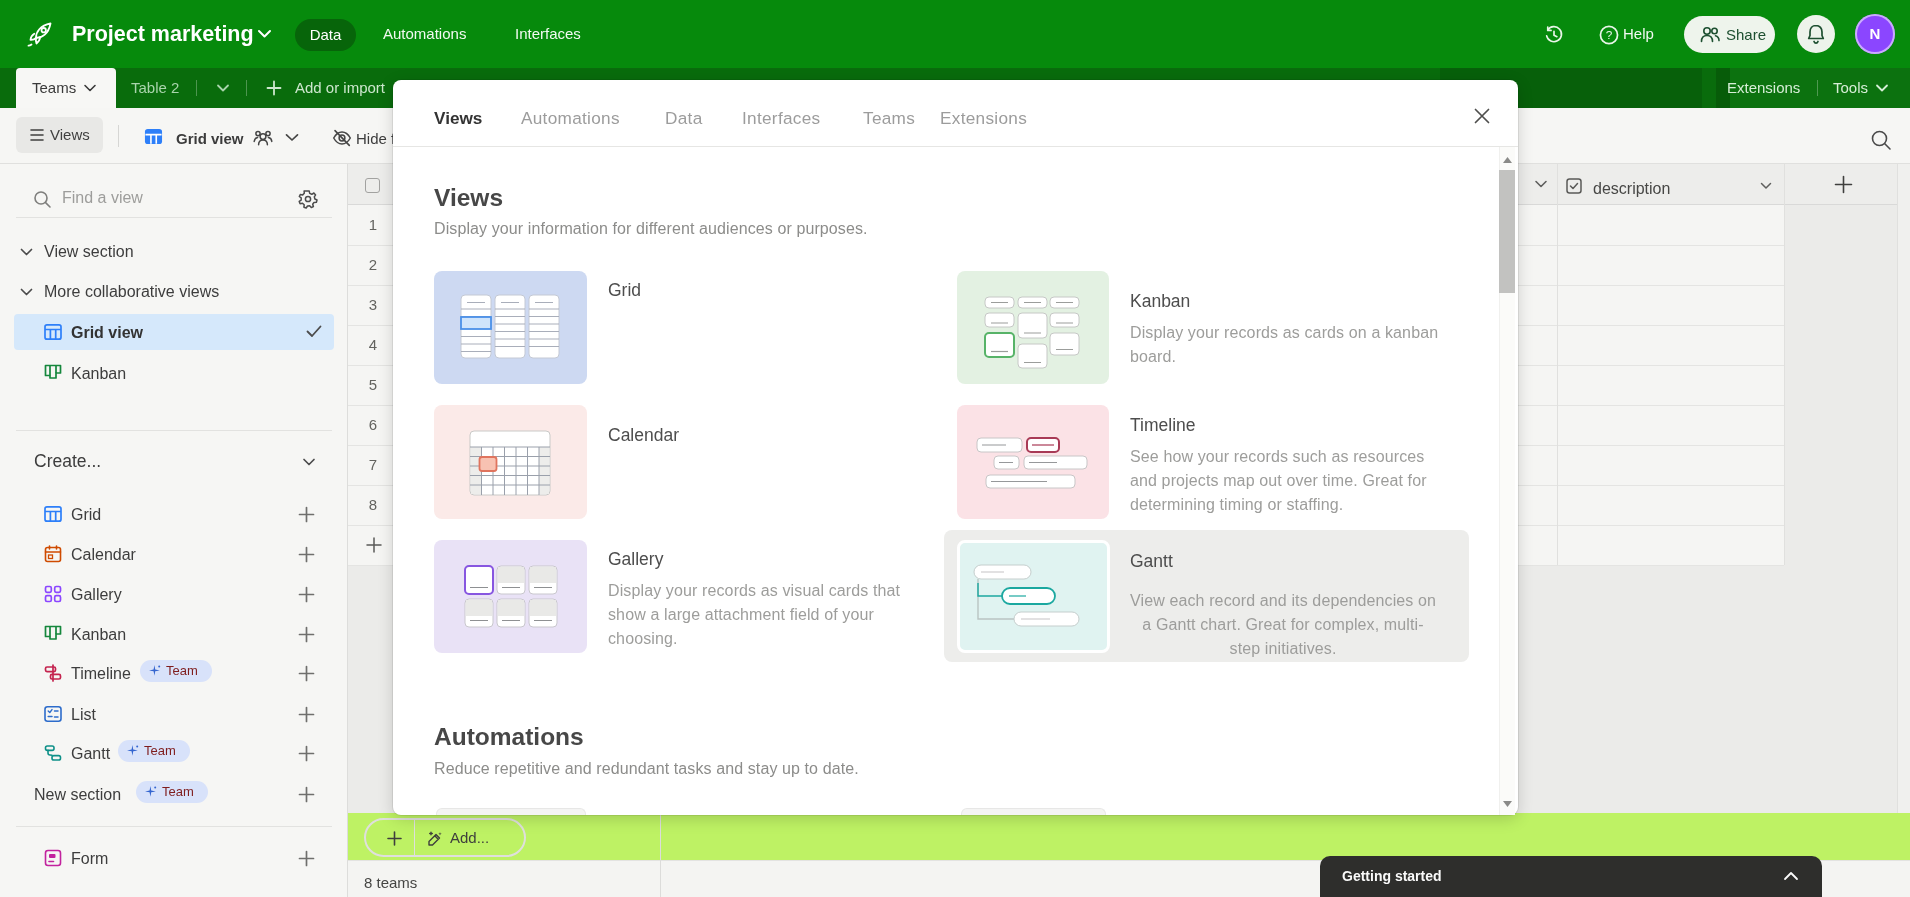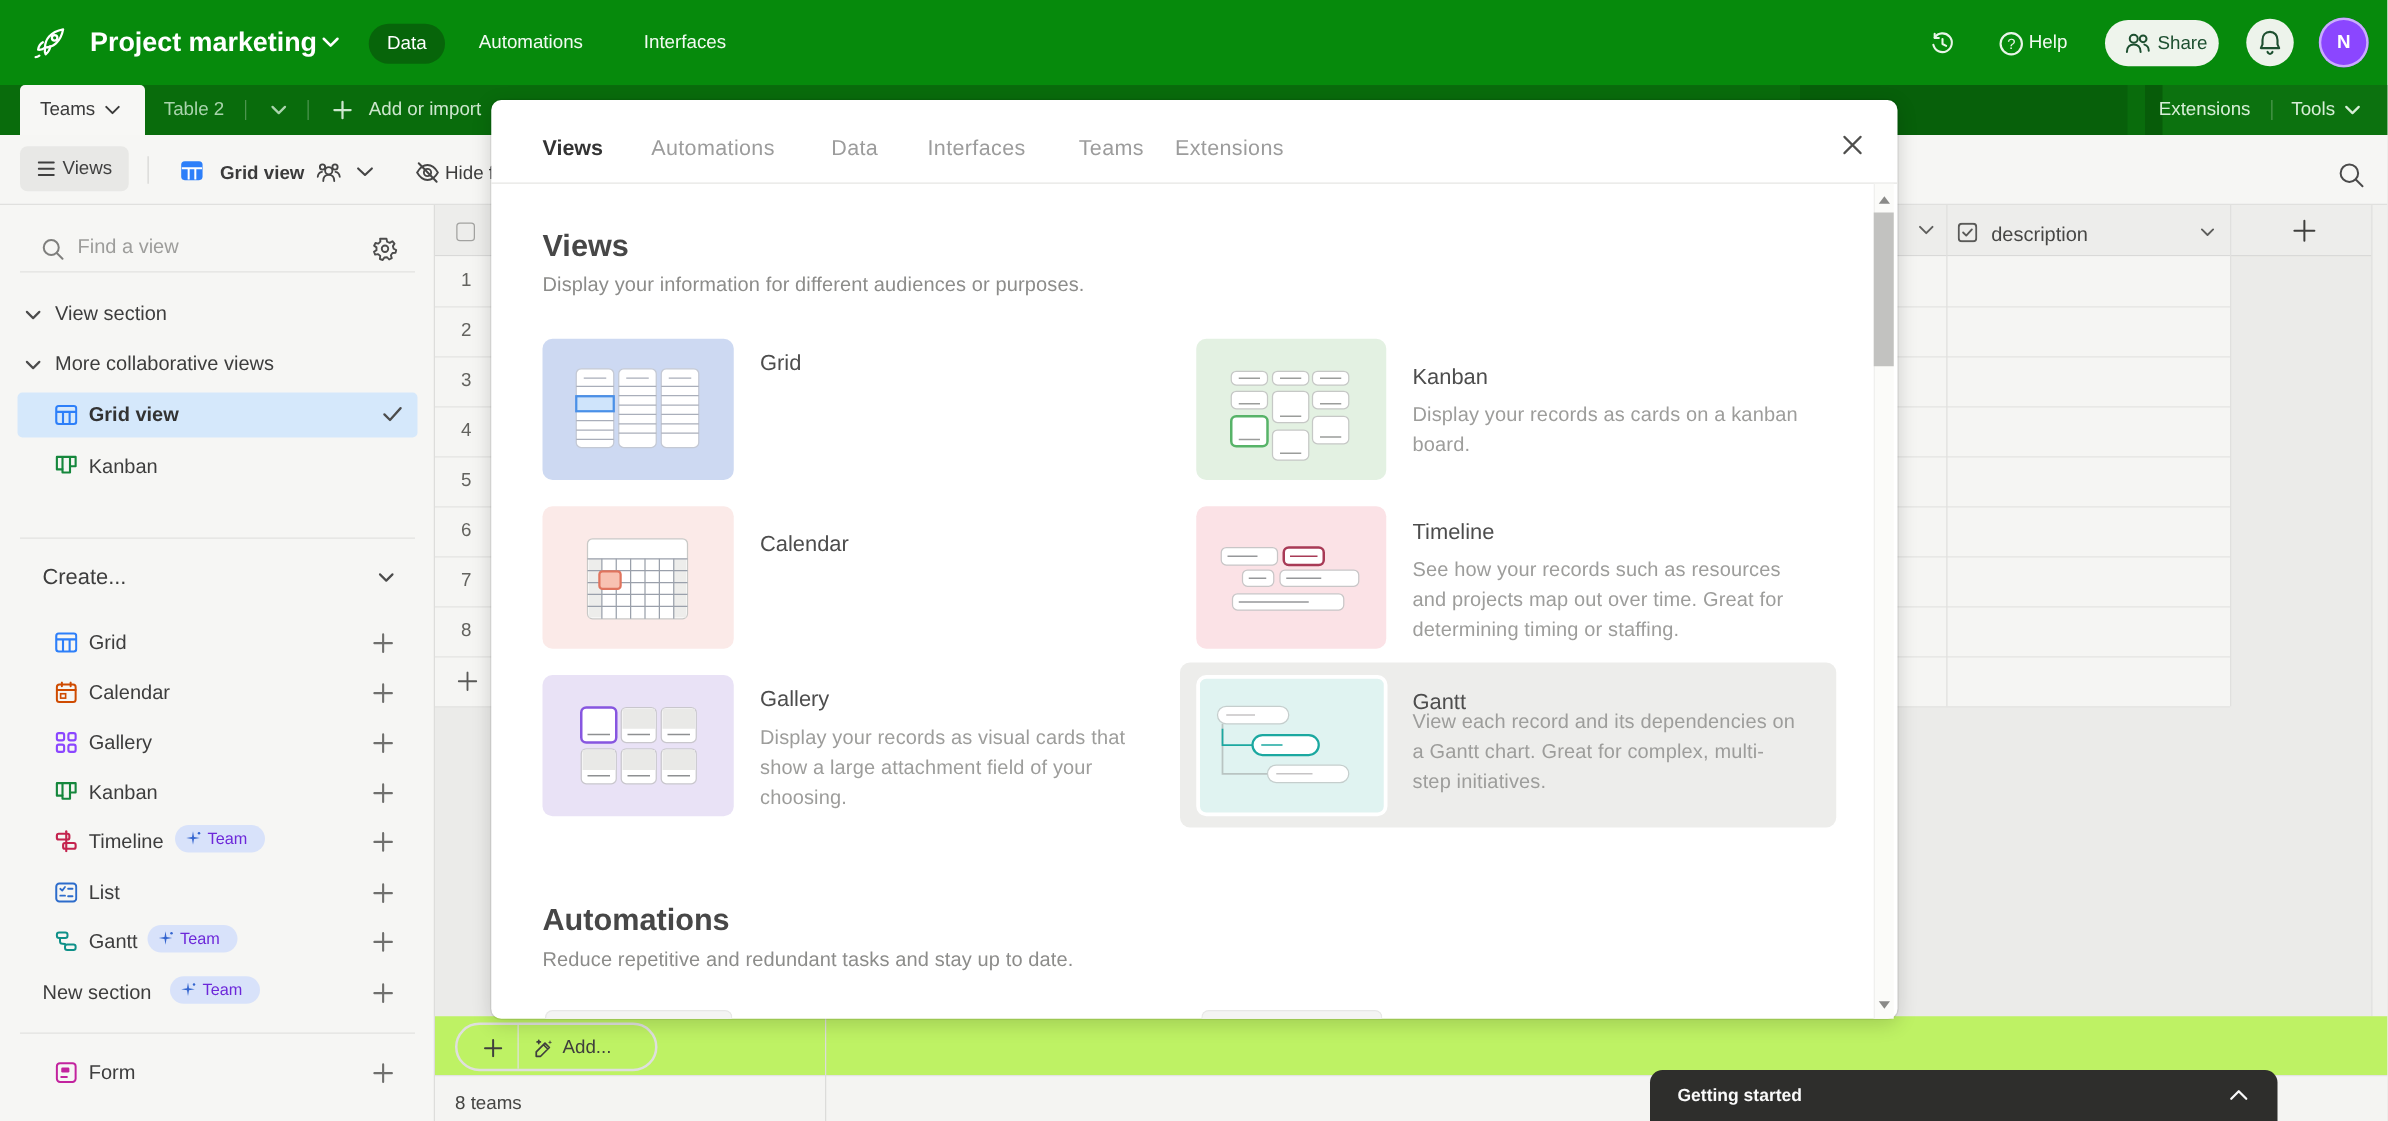--- a/index.html
+++ b/index.html
@@ -24,21 +24,21 @@
   .tabtext { position:absolute; top:0; height:40px; line-height:40px; font-size:15px; }
   .tdiv { position:absolute; top:12px; width:1px; height:16px; background:rgba(255,255,255,0.28); }
 
   
   #toolbar { position:absolute; left:0; top:108px; width:1910px; height:56px; background:#f6f6f4; border-bottom:1px solid #e0e0de; }
   #btn-views { position:absolute; left:16px; top:9px; width:87px; height:36px; background:#e8e8e6; border-radius:6px; color:#3f3f3f; font-size:15px; }
 
   
   #sidebar { position:absolute; left:0; top:164px; width:348px; height:733px; background:#f6f6f4; border-right:1px solid #dddddb; }
   .sbtext { font-size:16px; color:#3d3d3d; }
-  .team-pill { position:absolute; height:22px; border-radius:11px; background:#d8e2fa; color:#6d28d9; font-size:13px; }
+  .team-pill { position:absolute; height:22px; border-radius:11px; background:#d8e2fa; color:#7f1d1d; font-size:13px; }
 
   
   #gridarea { position:absolute; left:348px; top:164px; width:1562px; height:649px; background:#ebebe9; }
 
   
   #footer { position:absolute; left:348px; top:813px; width:1562px; height:47px; background:#bef264; }
   #statusbar { position:absolute; left:348px; top:860px; width:1562px; height:37px; background:#f4f4f2; }
 
   
   #modal { position:absolute; left:393px; top:80px; width:1125px; height:735px; background:#ffffff; border-radius:8px; box-shadow:0 4px 16px rgba(0,0,0,0.16), 0 0 0 1px rgba(0,0,0,0.07); }
@@ -566,20 +566,20 @@
 
   <div class="card-title" style="left:215px;top:200px;">Grid</div>
   <div class="card-title" style="left:737px;top:211px;">Kanban</div>
   <div class="card-desc" style="left:737px;top:241px;">Display your records as cards on a kanban<br>board.</div>
   <div class="card-title" style="left:215px;top:345px;">Calendar</div>
   <div class="card-title" style="left:737px;top:335px;">Timeline</div>
   <div class="card-desc" style="left:737px;top:365px;">See how your records such as resources<br>and projects map out over time. Great for<br>determining timing or staffing.</div>
   <div class="card-title" style="left:215px;top:469px;">Gallery</div>
   <div class="card-desc" style="left:215px;top:499px;">Display your records as visual cards that<br>show a large attachment field of your<br>choosing.</div>
   <div class="card-title" style="left:737px;top:471px;">Gantt</div>
-  <div class="card-desc" style="left:737px;top:486px;">View each record and its dependencies on<br>a Gantt chart. Great for complex, multi-<br>step initiatives.</div>
+  <div class="card-desc" style="left:737px;top:509px;text-align:center;">View each record and its dependencies on<br>a Gantt chart. Great for complex, multi-<br>step initiatives.</div>
 
   <div class="abs" style="left:41px;top:643px;font-size:24.5px;font-weight:bold;color:#474747;line-height:28px;">Automations</div>
   <div class="abs" style="left:41px;top:681px;font-size:16px;letter-spacing:0.1px;color:#8c8c8a;line-height:16px;">Reduce repetitive and redundant tasks and stay up to date.</div>
 
   <div class="abs" style="left:43px;top:728px;width:150px;height:7px;background:#f4f4f3;border:1px solid #e7e7e6;border-bottom:none;border-radius:6px 6px 0 0;"></div>
   <div class="abs" style="left:568px;top:728px;width:145px;height:7px;background:#f4f4f3;border:1px solid #e7e7e6;border-bottom:none;border-radius:6px 6px 0 0;"></div>
 </div>
 
 </body></html>

